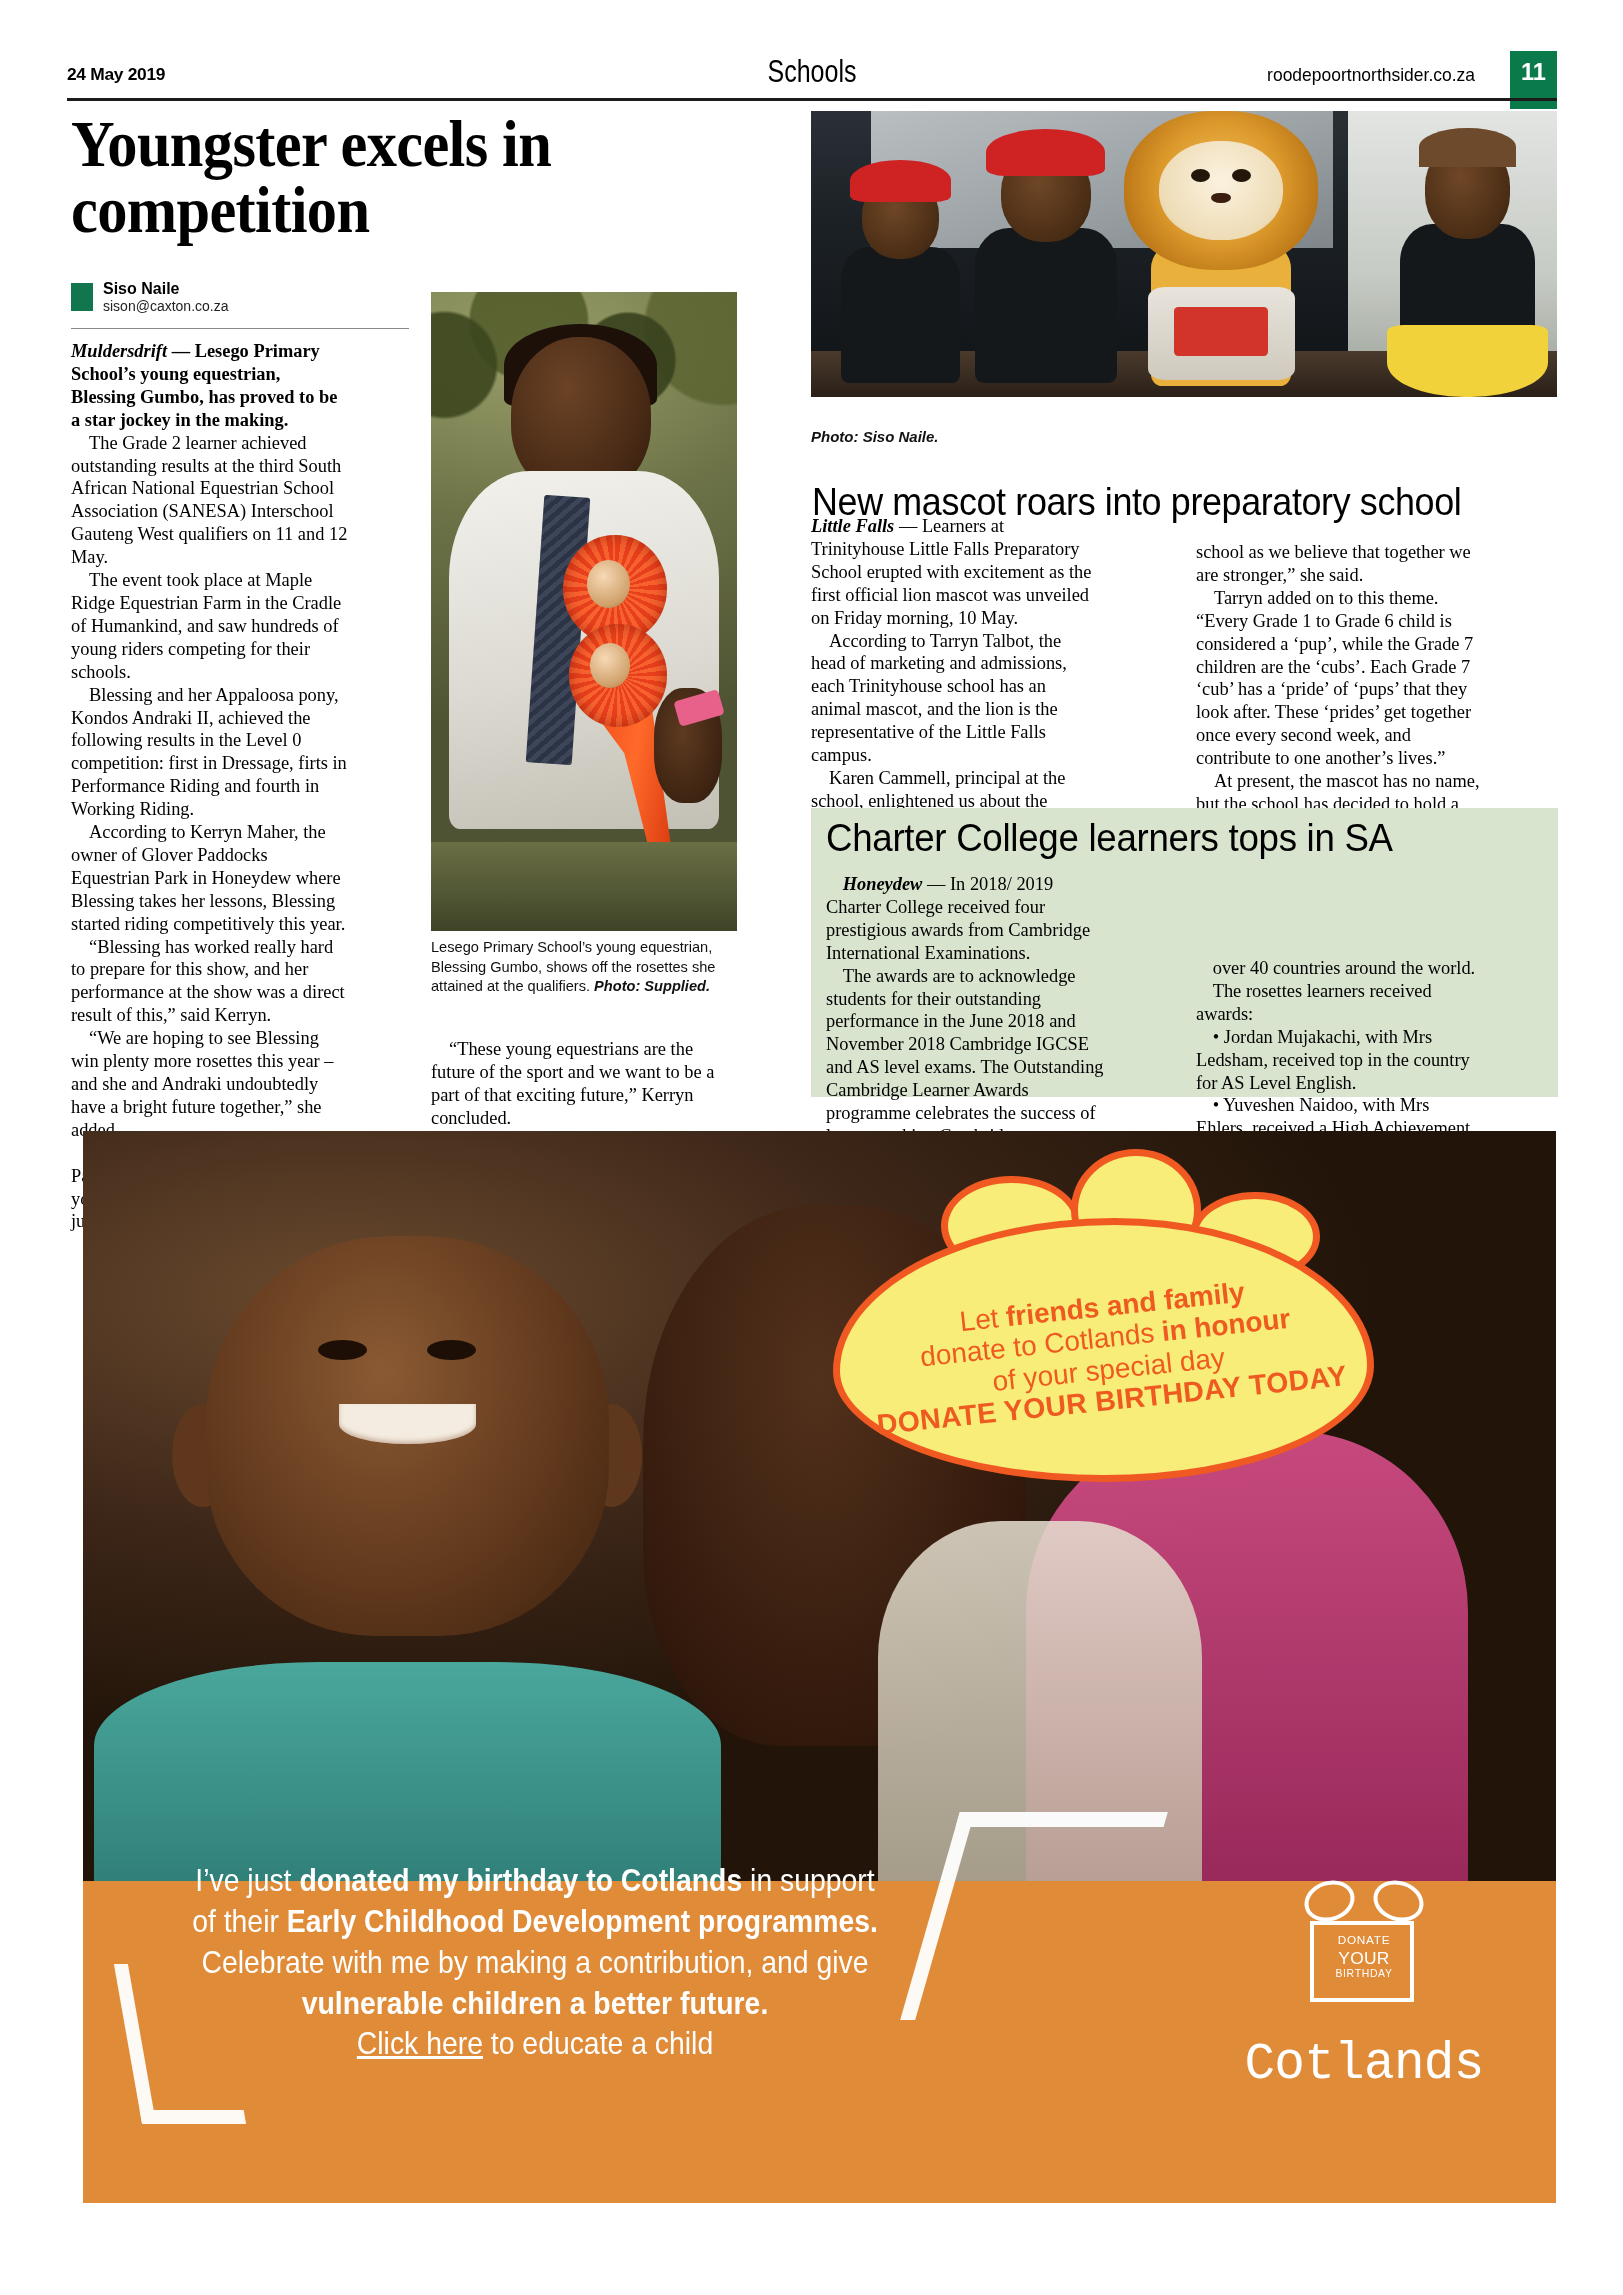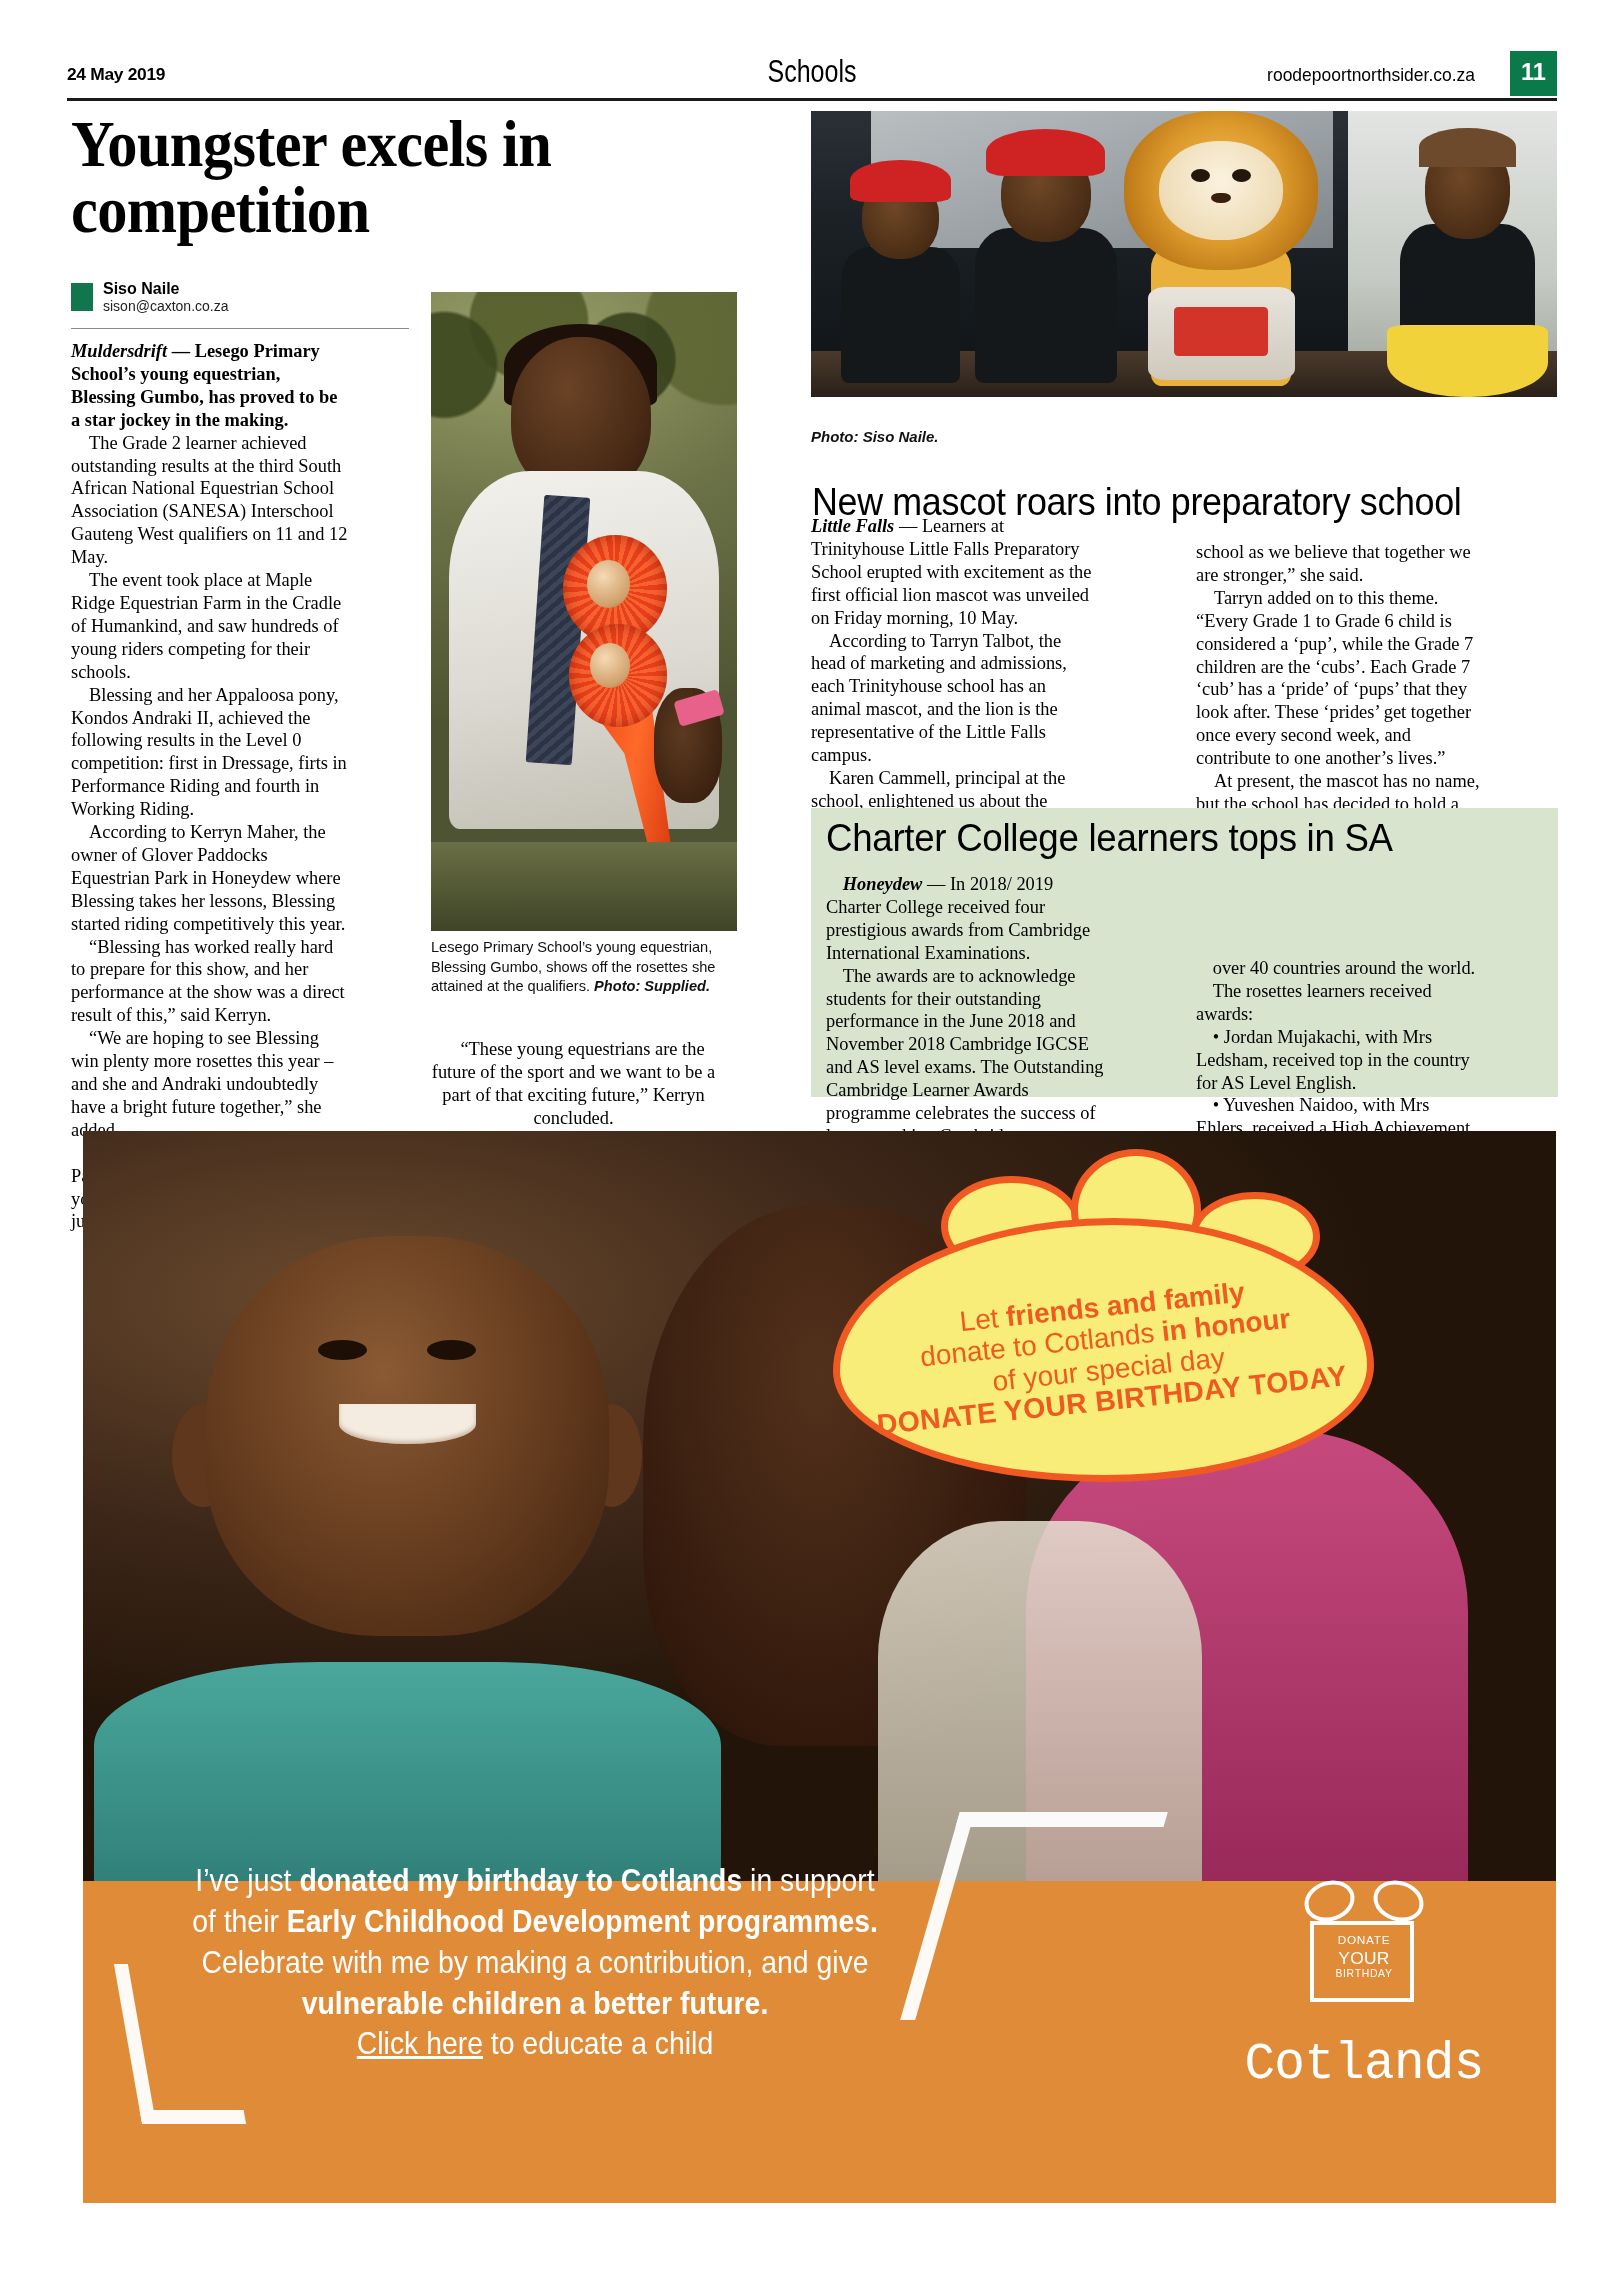--- a/index.html
+++ b/index.html
@@ -55,21 +55,21 @@
     font-size: 19px;
     color: #000;
     transform: scaleX(0.92);
     transform-origin: right center;
   }
   .masthead-pagebox {
     position: absolute;
     right: 0;
     top: -2.8px;
     width: 47px;
-    height: 45px;
+    height: 58px;
     background: #0b7a4b;
   }
   .masthead-pagenum {
     position: absolute;
     left: 0; top: 0;
     width: 47px; height: 43px;
     display: flex; align-items: center; justify-content: center;
     font-family: "Liberation Sans", sans-serif;
     font-size: 23.6px;
     font-weight: bold;
@@ -143,21 +143,21 @@
     line-height: 1.245;
     color: #000;
     text-align: left;
   }
   .col-text p { text-indent: 18px; margin: 0; }
   .col-text p.lead { text-indent: 0; font-weight: bold; }
   .col-text p.noindent { text-indent: 0; }
   .col-text .dateline { font-style: italic; font-weight: bold; }
 
   #col1-text { left: 71px; top: 340px; width: 278px; }
-  #col2-lower { left: 431px; top: 1038px; width: 285px; text-align: center; }
+  #col2-lower { left: 431px; top: 1038px; width: 285px; }
 
   
   .photo-rosette {
     position: absolute;
     left: 431px;
     top: 292px;
     width: 306px;
     height: 639px;
     overflow: hidden;
     background: #6f7a52;

